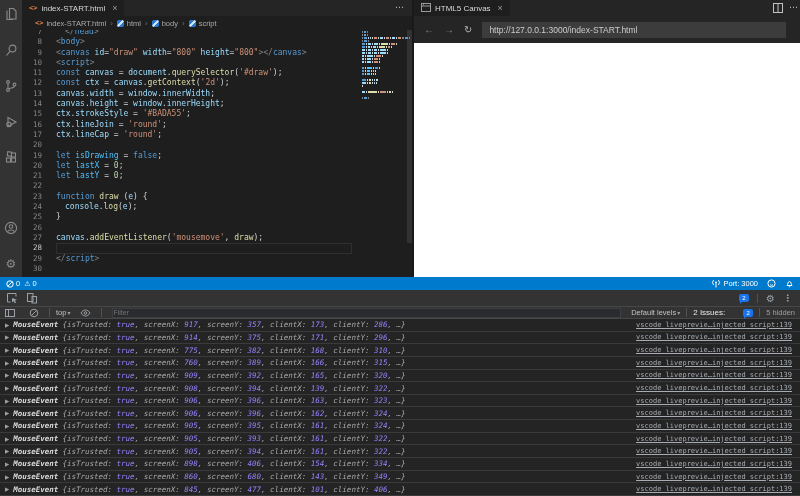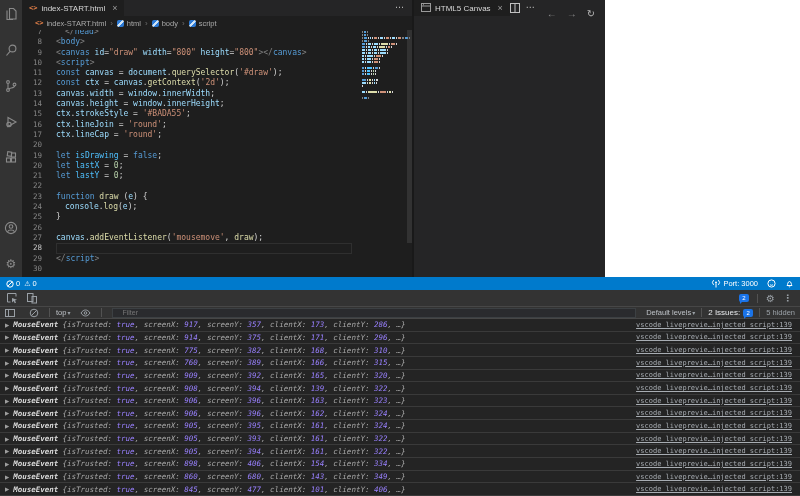--- a/index.html
+++ b/index.html
@@ -34,21 +34,21 @@
   .code{font-family:"DejaVu Sans Mono",monospace;font-size:8px;line-height:10.3px;color:#d4d4d4;white-space:pre;margin-left:6px}
   .code .line{height:10.3px}
   .code .line.current{width:296px;border:1px solid #2f2f2f}
   .minimap{position:absolute;top:1px;right:8px;width:42px}
   .mm-line{height:2px;margin-bottom:1px;display:flex;gap:1px}
   .mm-tok{height:2px;display:inline-block;flex-shrink:0}
   .ed-scrollbar{position:absolute;right:0;top:0;width:5px;height:100%}
   .ed-scrollbar .thumb{background:rgba(121,121,121,.22);height:86%;margin-top:6%}
 
   
-  .rightpanel{flex:1;display:flex;flex-direction:row;background:#252526;border-left:2px solid #191919}
+  .rightpanel{flex:1;display:flex;flex-direction:column;background:#252526;border-left:2px solid #191919}
   .pv-icon svg{stroke:#9a9a9a;fill:none;stroke-width:1}
   .split-ico{margin-left:auto;display:flex;align-items:center;padding-right:6px}
   .split-ico svg{stroke:#c2c2c2;fill:none;stroke-width:1}
   .pv-more{color:#bbbbbb;font-size:9px;padding:2px 2px 0 0}
   .navbar{height:27px;display:flex;align-items:center;background:#252526;padding:0 10px;gap:10px;flex-shrink:0}
   .nav-arrow{color:#8a8a8a;font-size:10px;line-height:1}
   .nav-reload{color:#b5b5b5;font-size:10px;line-height:1}
   .urlbar{flex:1;height:16px;background:#3c3c3c;border:0;outline:0;color:#cccccc;font-size:8.5px;padding:0 7px;margin-right:4px;font-family:"Liberation Sans","DejaVu Sans",sans-serif}
   .preview-content{flex:1;background:#ffffff}
 
@@ -63,28 +63,28 @@
   .devtools{height:206px;background:#242424;display:flex;flex-direction:column;color:#bdc1c6}
   .dt-tabbar{height:17px;background:#333333;display:flex;align-items:stretch;border-bottom:1px solid #474747;padding-left:2px;flex-shrink:0}
   .dt-toolicn{display:flex;align-items:center;padding:0 4px}
   .dt-toolicn svg{stroke:#9aa0a6;fill:none;stroke-width:1}
   .dt-tabs{display:flex;align-items:stretch;margin-left:4px}
   .dt-tab{padding:0 10px;display:flex;align-items:center;font-size:8.5px;color:#c5c5c5}
   .dt-tab.active{background:#151515;color:#ffffff}
   .dt-right{margin-left:auto;display:flex;align-items:center;gap:8px;padding-right:8px}
   .bubble{position:relative;min-width:10px;height:8px;background:#1a73e8;border-radius:2px;color:#fff;font-size:6px;display:flex;align-items:center;justify-content:center;padding:0 1px}
   .bubble::after{content:'';position:absolute;left:1px;bottom:-2px;border:2px solid transparent;border-top-color:#1a73e8;border-left-color:#1a73e8}
-  .badge-chip{display:flex;align-items:flex-end;gap:3px;color:#e8eaed;font-size:8px}
+  .badge-chip{display:flex;align-items:flex-end;gap:18px;color:#e8eaed;font-size:8px}
   .dt-gear{color:#9aa0a6;font-size:10px}
   .dt-dots{color:#9aa0a6;font-size:9px;font-weight:bold}
   .vsep{width:1px;height:9px;background:#525252}
   .dt-toolbar{height:12px;background:#333333;border-bottom:1px solid #474747;display:flex;align-items:center;padding:0 5px;gap:6px;font-size:7.5px;color:#bdc1c6;flex-shrink:0}
   .dt-toolbar svg{stroke:#9aa0a6;fill:none;stroke-width:1}
   .chev{font-size:6px;color:#9aa0a6;margin-left:1px}
-  .filter{flex:1;background:#2a2b2e;border:1px solid #3c4043;height:10px;font-size:7px;color:#cccccc;padding:0 9px;margin:0 4px;outline:0}
+  .filter{flex:1;background:#2a2b2e;border:1px solid #3c4043;height:10px;font-size:7px;color:#cccccc;padding:0 0;margin:0 4px;outline:0}
   .tb-right{display:flex;align-items:center;gap:6px;color:#bdc1c6}
   .hidden-lbl{color:#9aa0a6}
   .dt-rows{flex:1;font-family:"DejaVu Sans Mono",monospace;font-size:7.5px;font-style:italic;overflow:hidden}
   .console-row{height:12.65px;border-bottom:1px solid #3a3a3a;display:flex;align-items:center;padding:0 8px 0 5px}
   .tri{font-style:normal;font-size:5.5px;color:#9e9e9e;margin-right:4px;font-family:"DejaVu Sans",sans-serif}
   .ev{font-weight:bold;color:#dadada;margin-right:4px}
   .prop{color:#a8a8a8}
   .val{color:#9980ff}
   .row-link{margin-left:auto;color:#a8adb3;text-decoration:underline;font-style:normal;font-size:7px;white-space:nowrap}
 </style>
@@ -391,20 +391,21 @@
               <rect x="0.5" y="0.5" width="9" height="9"></rect>
               <path d="M5 0.5v9"></path>
             </svg>
         </span>
         <span class="pv-more">⋯</span>
       </div>
       <div class="navbar">
         <span class="nav-arrow">←</span>
         <span class="nav-arrow">→</span>
         <span class="nav-reload">↻</span>
+        <input class="urlbar" readonly="" value="http://127.0.0.1:3000/index-START.html" style="">
       </div>
       <div class="preview-content"></div>
     </div>
   </div>
 
   <div class="statusbar">
     <span class="sb-item">
       <svg width="8" height="8" viewBox="0 0 8 8">
           <circle cx="4" cy="4" r="3.2"></circle>
           <path d="M1.8 6.2L6.2 1.8"></path>

